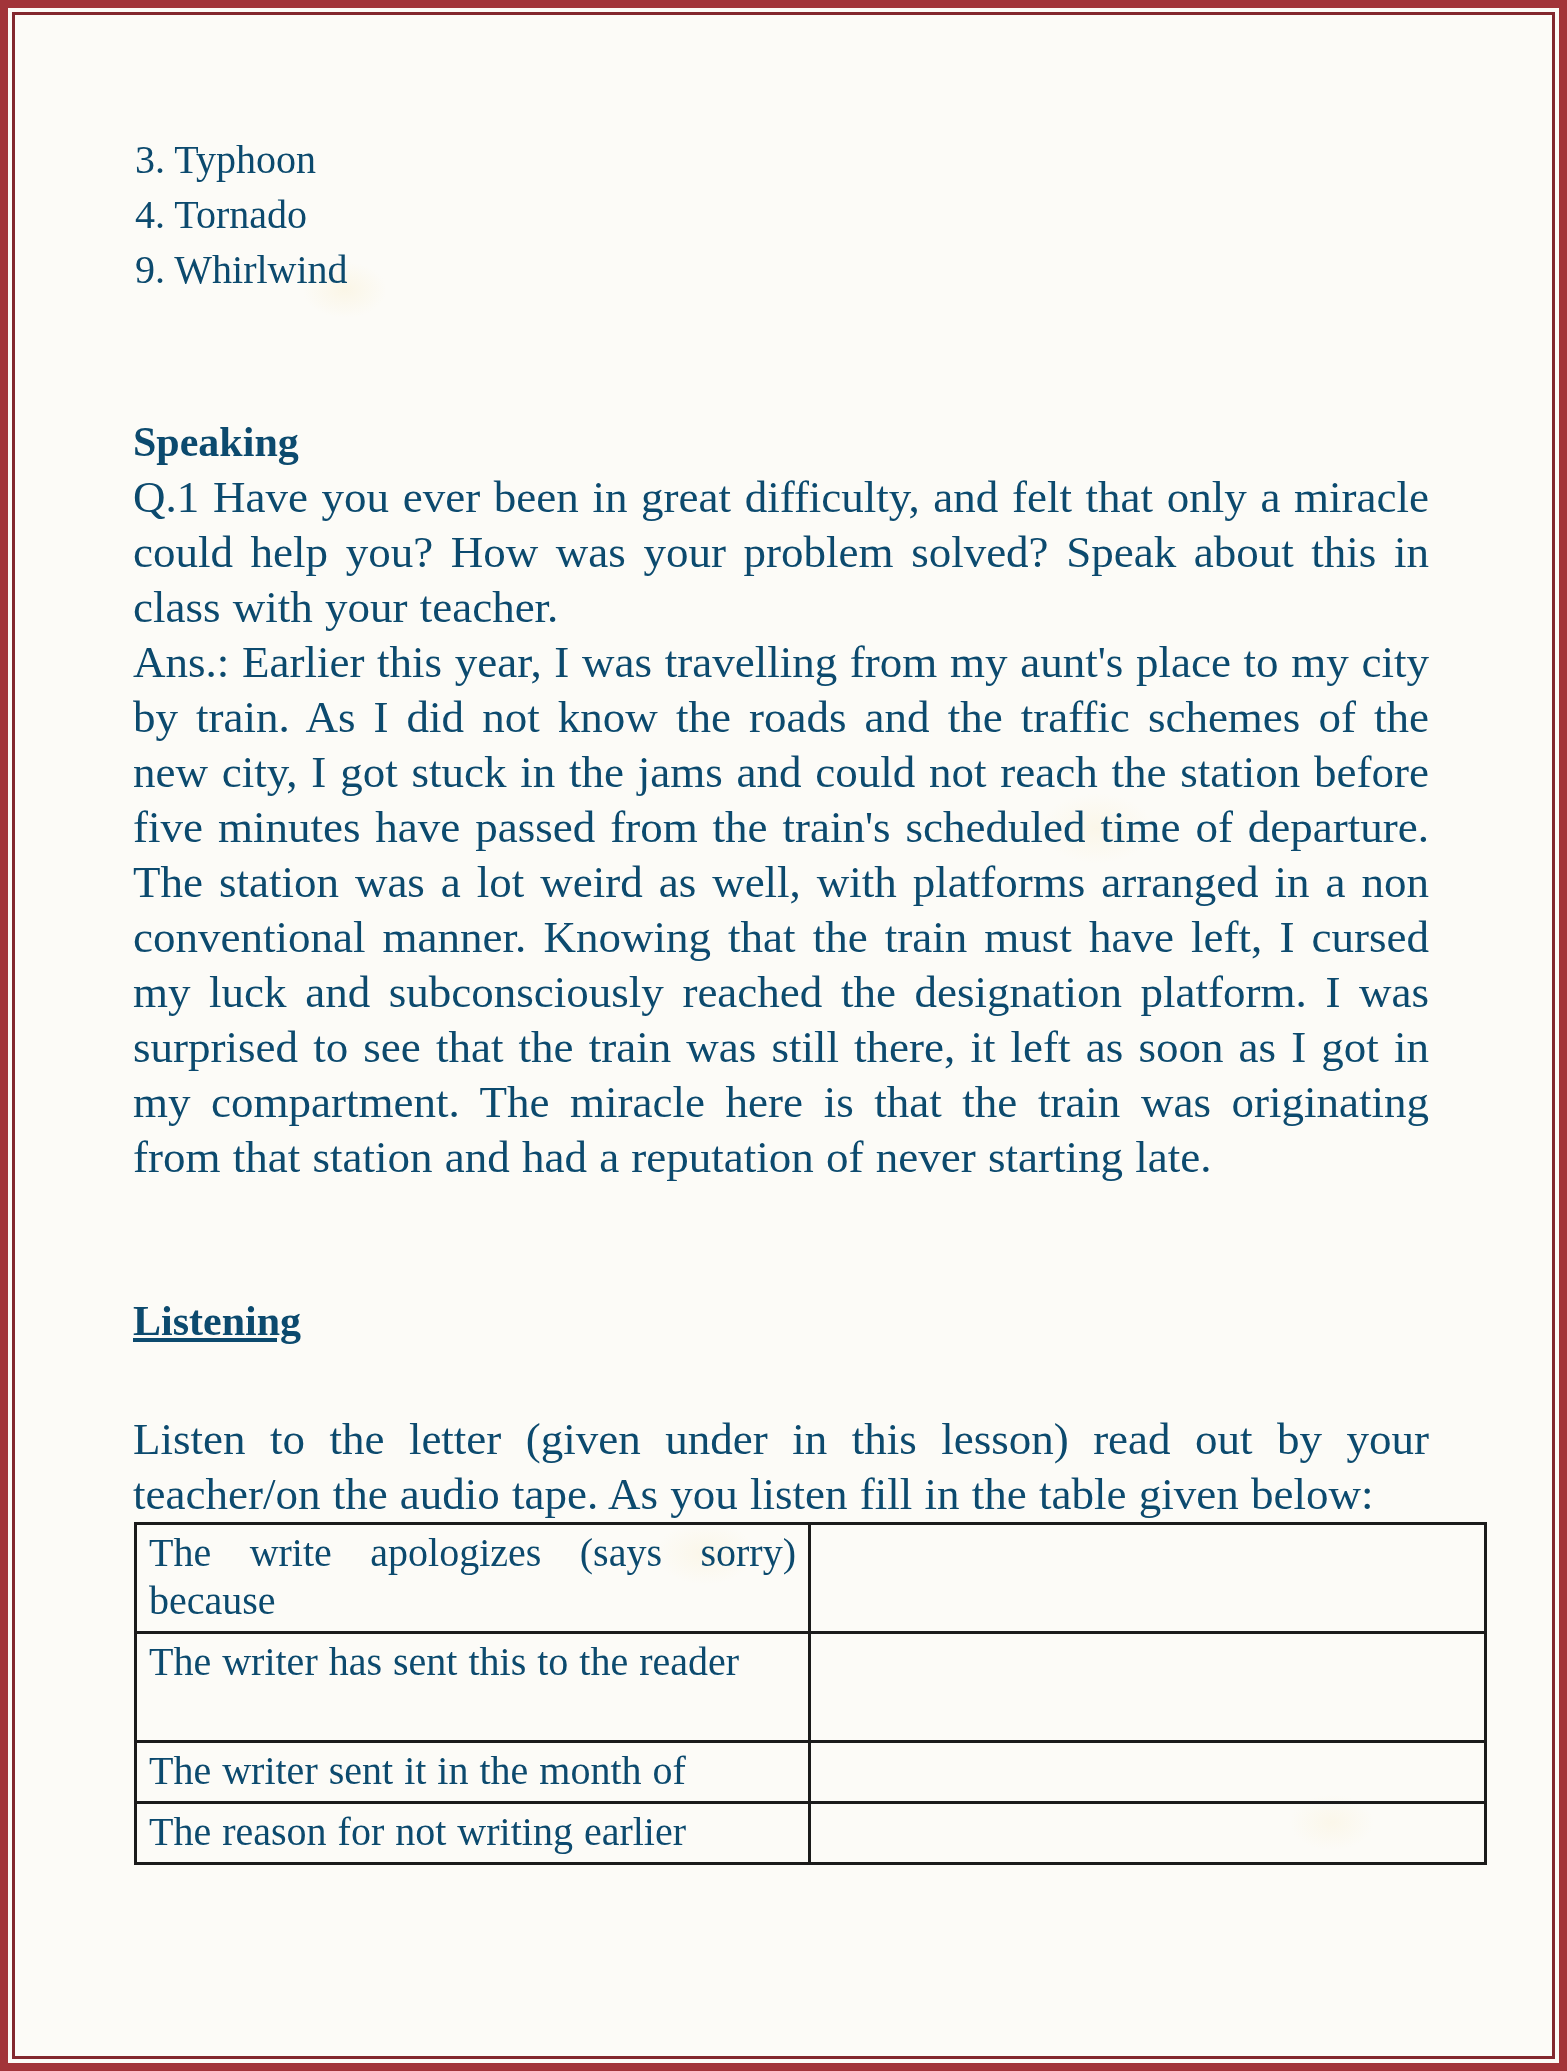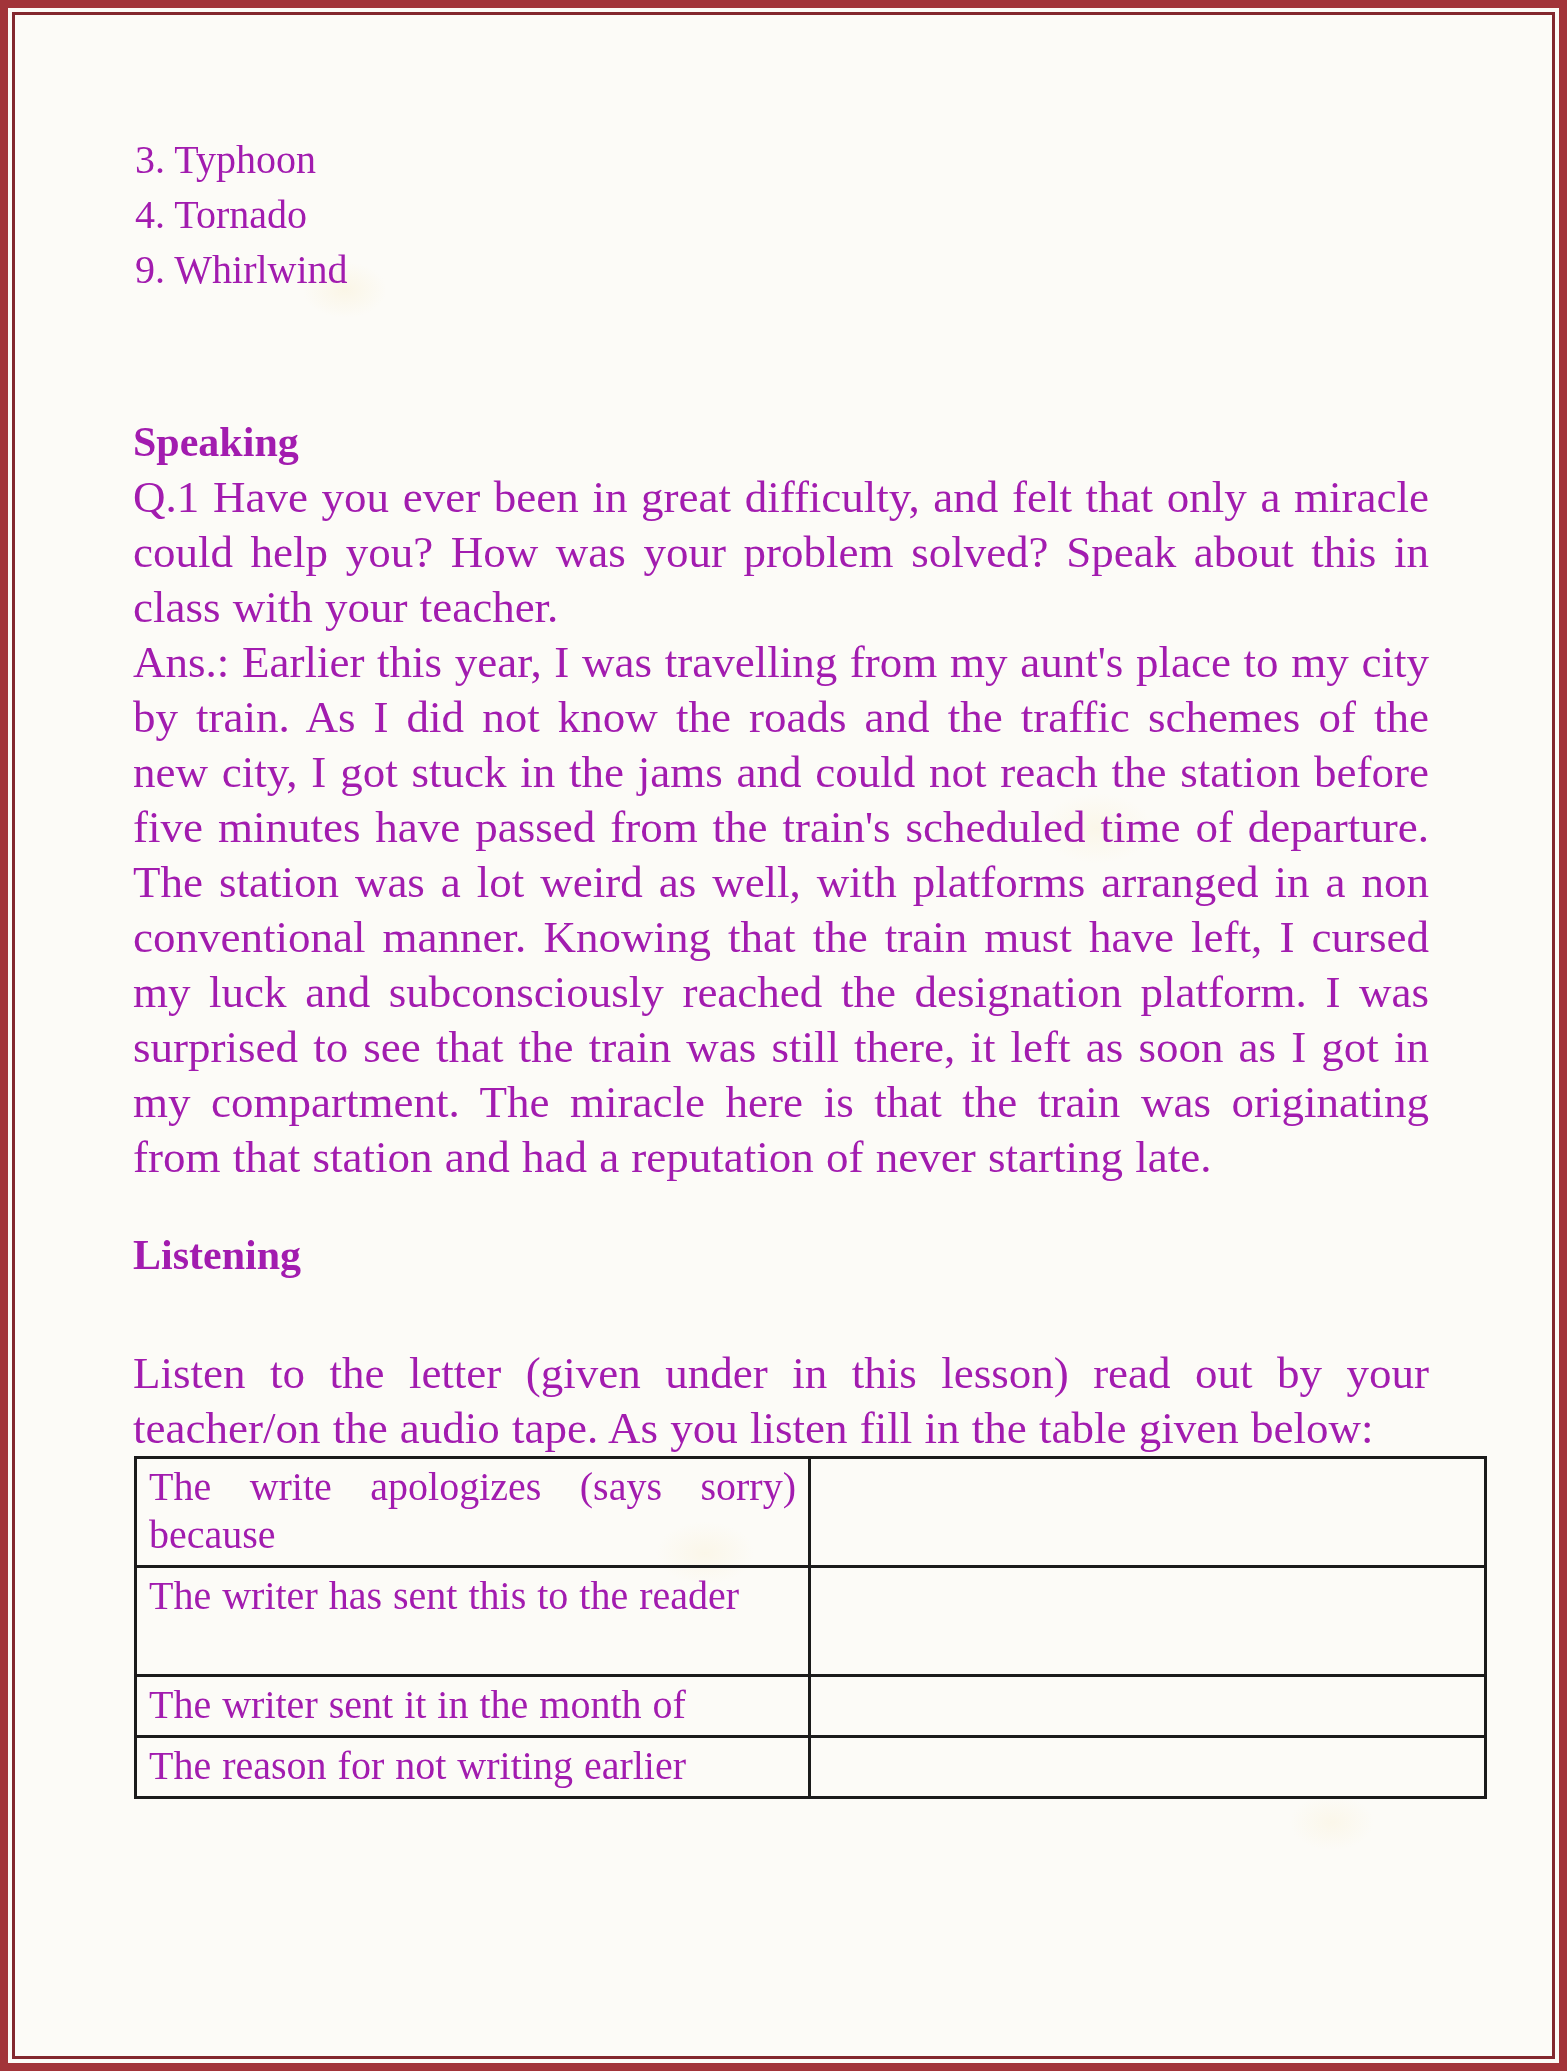--- a/index.html
+++ b/index.html
@@ -7,21 +7,21 @@
     padding: 0;
     background: #ffffff;
   }
   .page {
     position: relative;
     width: 1567px;
     height: 2071px;
     background: #fcfbf7;
     overflow: hidden;
     font-family: "Liberation Serif", "DejaVu Serif", serif;
-    color: #a21caf;
+    color: #0c4a6e;
   }
   
   .page::after {
     content: "";
     position: absolute;
     inset: 0;
     background:
       radial-gradient(60px 40px at 22% 14%, rgba(248,236,200,.35), transparent 70%),
       radial-gradient(80px 50px at 70% 40%, rgba(248,236,200,.30), transparent 70%),
       radial-gradient(70px 45px at 45% 75%, rgba(248,236,200,.30), transparent 70%),
@@ -54,21 +54,21 @@
     font-size: 40px;
     line-height: 55px;
     padding-left: 2px;
   }
   .heading {
     font-weight: bold;
     font-size: 42px;
     line-height: 55px;
   }
   .heading-speaking { margin-top: 118px; }
-  .heading-listening { margin-top: 43px; }
+  .heading-listening { margin-top: 109px; text-decoration: underline; }
   .para {
     font-size: 45px;
     line-height: 55px;
     text-align: justify;
     word-spacing: 1px;
   }
   .para-instruction { margin-top: 63px; }
   table.fill-table {
     margin-left: 1px;
     border-collapse: collapse;

